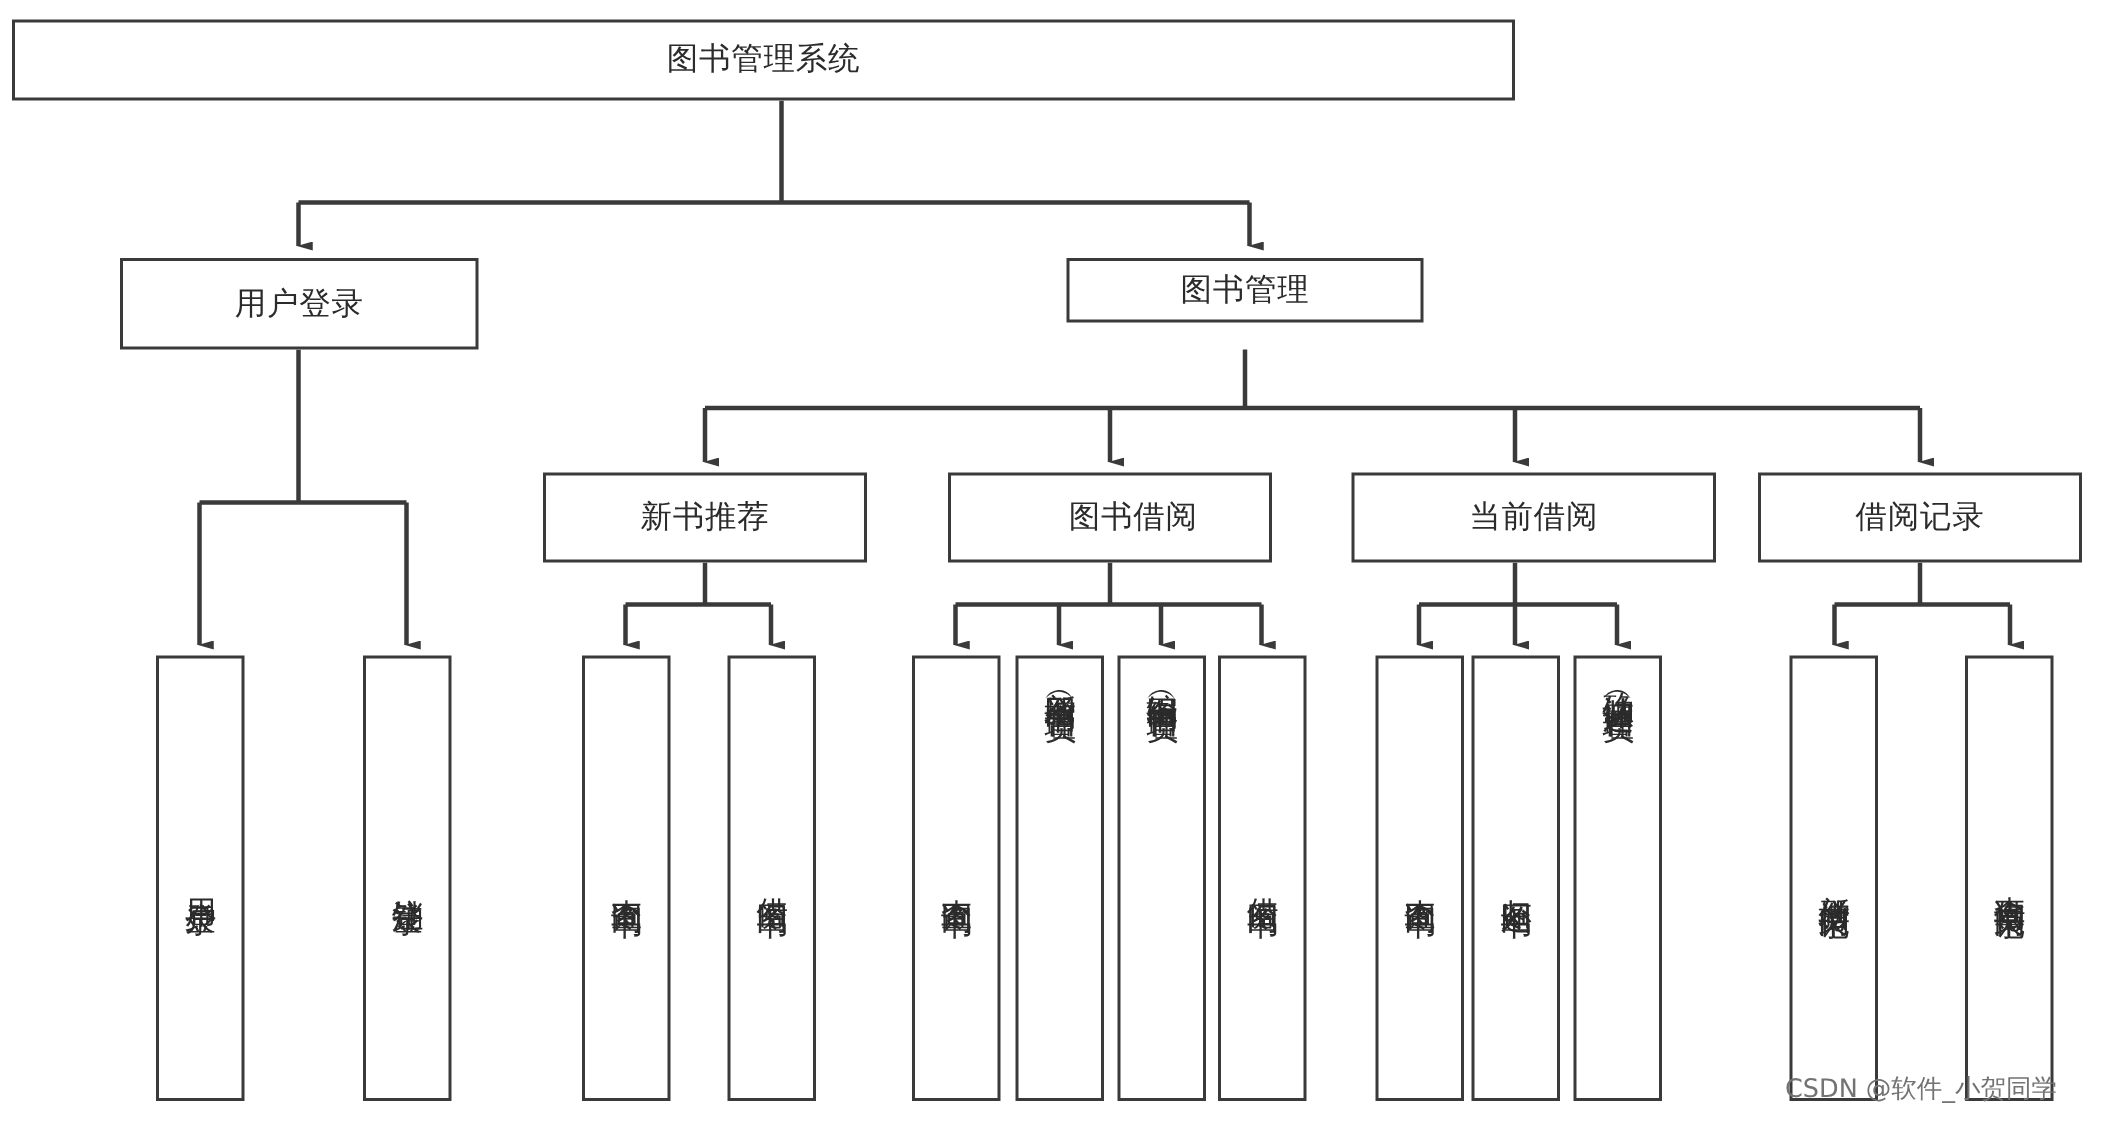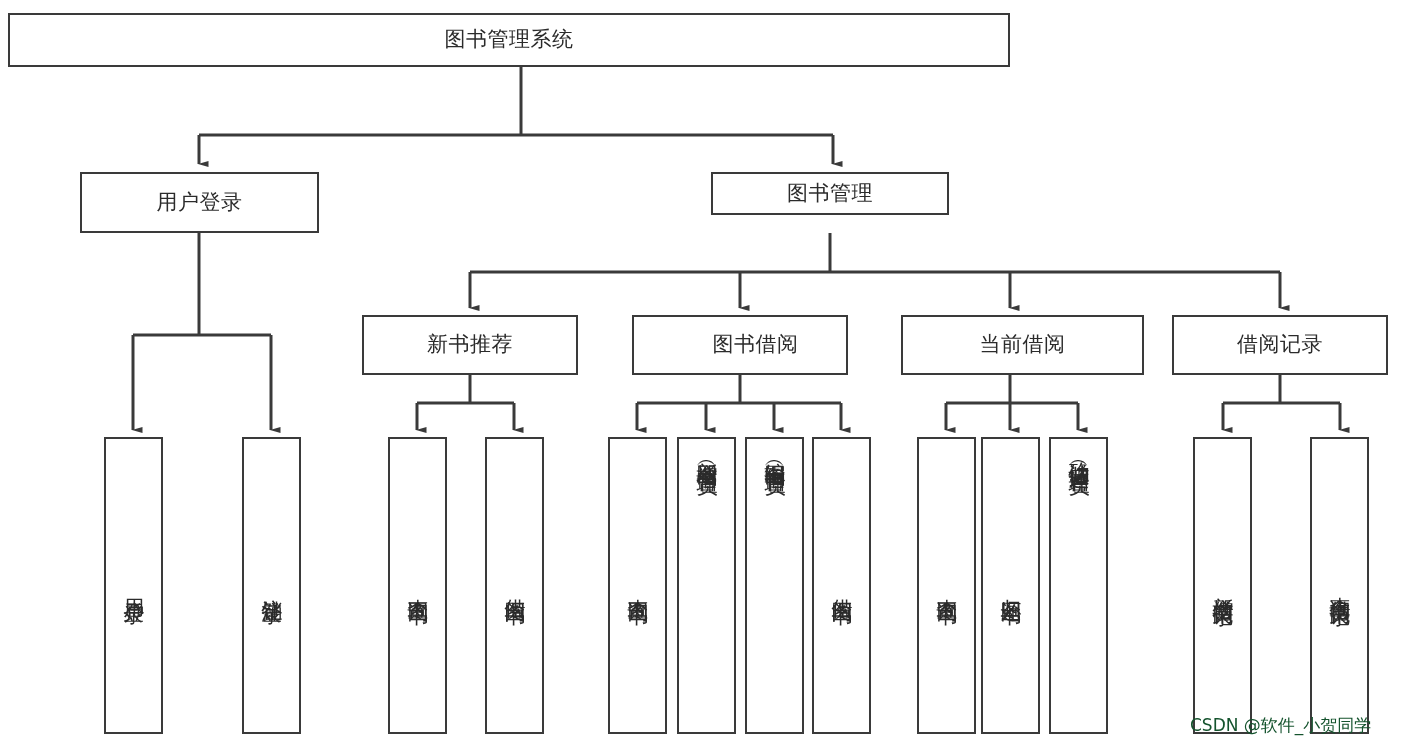--- a/index.html
+++ b/index.html
@@ -56,21 +56,21 @@
   }
   .node.v.centered {
     align-items: center;
     padding-top: 0;
   }
   #watermark {
     position: absolute;
     left: 1190px;
     top: 714px;
     font-size: 17px;
-    color: #14532d;
+    color: #737373;
     white-space: nowrap;
     font-family: "DejaVu Sans", "Liberation Sans", sans-serif;
   }
 </style>
 </head>
 <body>
 
 <div id="canvas">
 
   <svg class="edges" viewBox="0 0 1405 747">

